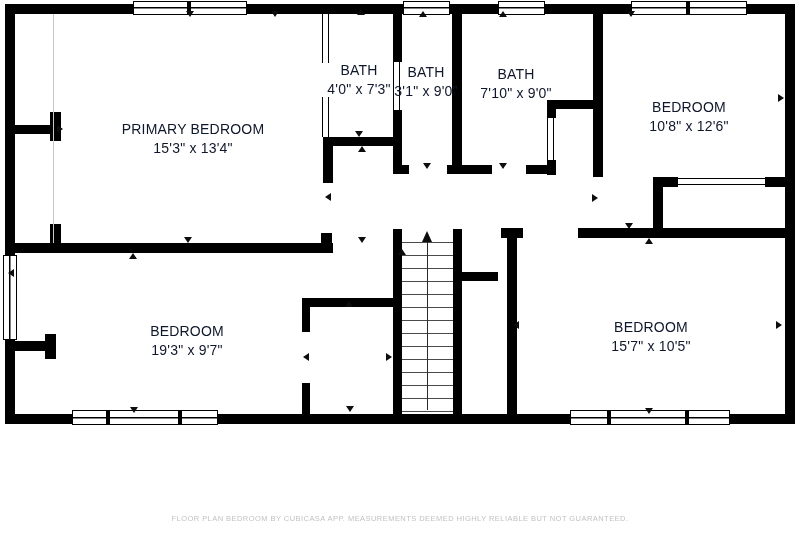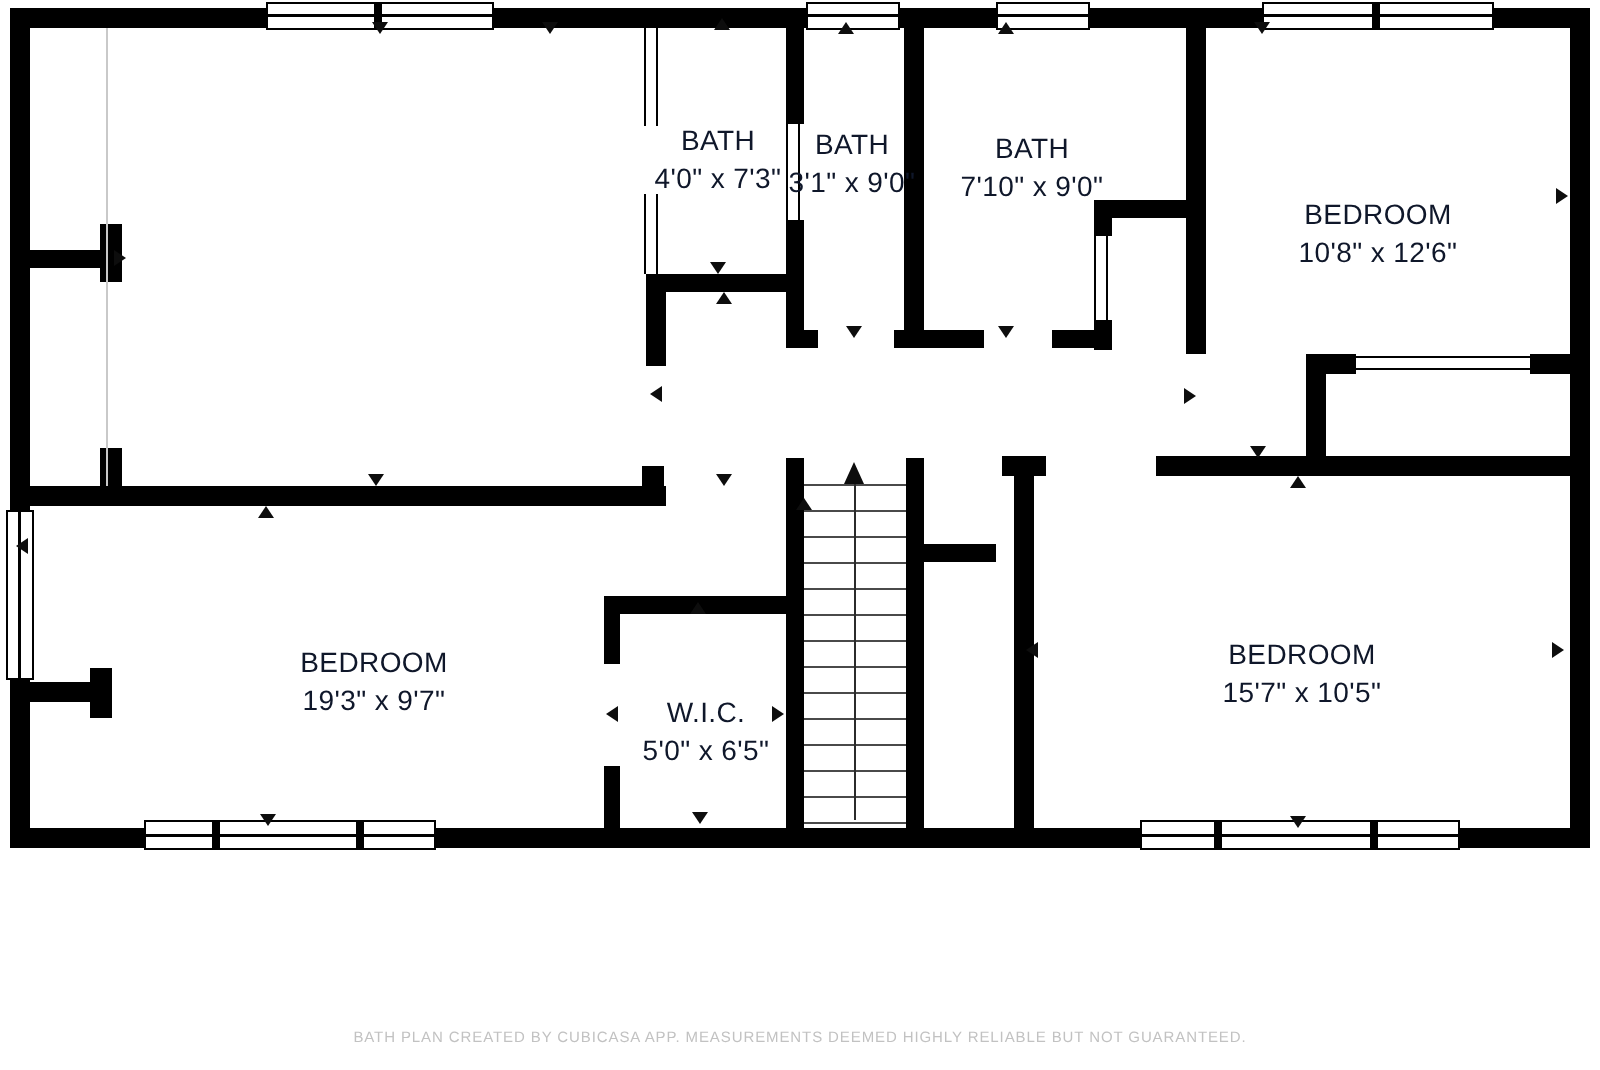--- a/index.html
+++ b/index.html
@@ -123,43 +123,43 @@
   <div class="m up" style="left:398px;top:249px"></div>
   <div class="m up" style="left:345px;top:301px"></div>
   <div class="m lt" style="left:303px;top:353px"></div>
   <div class="m rt" style="left:386px;top:353px"></div>
   <div class="m dn" style="left:346px;top:406px"></div>
   <div class="m lt" style="left:513px;top:321px"></div>
   <div class="m rt" style="left:776px;top:321px"></div>
   <div class="m dn" style="left:645px;top:408px"></div>
   <div class="m dn" style="left:130px;top:407px"></div>
 
+  <div class="room" style="left:193px;top:139px">
+    <div>PRIMARY BEDROOM</div>
+    <div>15'3" x 13'4"</div>
+  </div>
   <div class="room" style="left:359px;top:80px">
     <div>BATH</div>
     <div>4'0" x 7'3"</div>
   </div>
   <div class="room" style="left:426px;top:82px">
     <div>BATH</div>
     <div>3'1" x 9'0"</div>
   </div>
   <div class="room" style="left:516px;top:84px">
     <div>BATH</div>
     <div>7'10" x 9'0"</div>
   </div>
   <div class="room" style="left:689px;top:117px">
     <div>BEDROOM</div>
     <div>10'8" x 12'6"</div>
   </div>
   <div class="room" style="left:187px;top:341px">
     <div>BEDROOM</div>
     <div>19'3" x 9'7"</div>
   </div>
-  <div class="room" style="left:353px;top:366px">
-    <div>W.I.C.</div>
-    <div>5'0" x 6'5"</div>
-  </div>
   <div class="room" style="left:651px;top:337px">
     <div>BEDROOM</div>
     <div>15'7" x 10'5"</div>
   </div>
 
-  <div id="footer">BATH PLAN CREATED BY CUBICASA APP. MEASUREMENTS DEEMED HIGHLY RELIABLE BUT NOT GUARANTEED.</div>
+  <div id="footer">FLOOR PLAN BEDROOM BY CUBICASA APP. MEASUREMENTS DEEMED HIGHLY RELIABLE BUT NOT GUARANTEED.</div>
 </div>
 
 </body></html>

